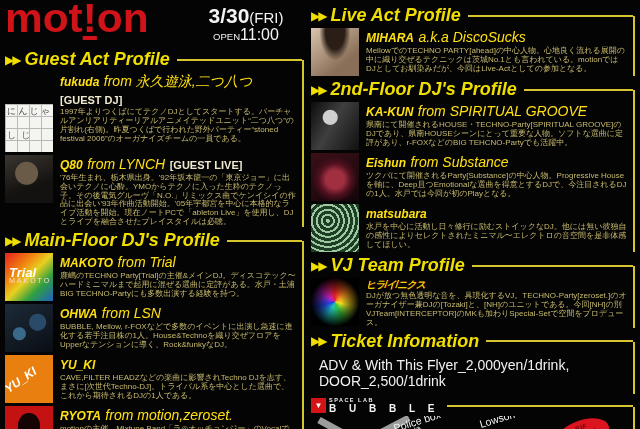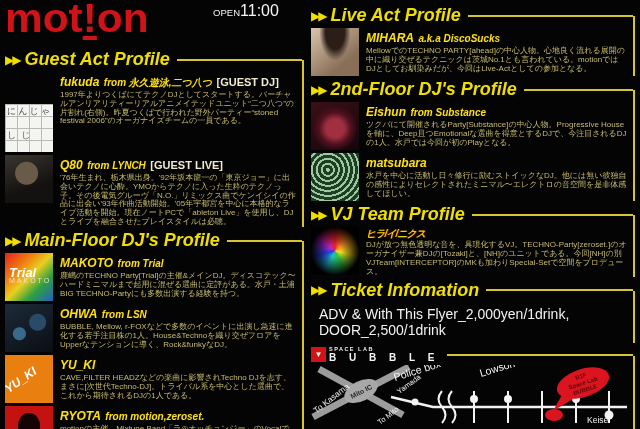--- a/index.html
+++ b/index.html
@@ -29,21 +29,21 @@
              letter-spacing:0;}
   .rule{flex:1;height:2px;background:#d6c52e;margin-left:7px;margin-right:2px;}
 
   
   .entries{padding-right:8px;}
   .entry{display:flex;gap:7px;margin:2px 0 3px 0;}
   .thumb{width:48px;height:48px;flex:none;position:relative;overflow:hidden;}
   .etext{flex:1;min-width:0;}
   .ename-line{line-height:1.1;margin-bottom:1px;}
   .ename{color:#ffe012;font-weight:bold;font-style:italic;font-size:12px;}
-  .efrom{color:#ffe012;font-weight:bold;font-style:italic;font-size:10px;}
+  .efrom{color:#ffe012;font-weight:normal;font-style:italic;font-size:14px;}
   .etag{color:#f0ead0;font-weight:bold;font-size:11px;}
   .ebody{color:#c9bc6e;font-size:8px;line-height:1.12;}
 
   
   .thumb-fukuda{background:
       repeating-linear-gradient(#b9b9b9 0 1px,transparent 1px 12px),
       repeating-linear-gradient(90deg,#b9b9b9 0 1px,transparent 1px 12px),#f4f4f0; margin-top: 32px;}
   .grid-cap{position:absolute;top:1px;left:2px;color:#444;font-size:9px;letter-spacing:2px;}
   .grid-cap2{position:absolute;top:25px;left:2px;color:#555;font-size:9px;letter-spacing:5px;}
   .thumb-q80{background:radial-gradient(circle at 45% 38%,#6a5a48 0 11px,rgba(0,0,0,0) 12px),
@@ -95,20 +95,21 @@
 </head>
 <body>
 
 <div class="flyer">
 
   <div class="col-left">
 
     <div class="topbar">
       <div class="logo"><span>mot</span><span class="logo-i">!</span><span>on</span></div>
       <div class="datebox">
+        <div class="d1"><span>3/30</span><span class="fri">(FRI)</span></div>
         <div class="d2"><span class="open">OPEN</span><span>11:00</span></div>
       </div>
     </div>
 
     <div class="sec">
       <div class="vline"></div>
       <div class="sec-head">
         <span class="arrows">▶▶</span>
         <span class="sec-title">Guest Act Profile</span>
         <span class="rule"></span>
@@ -234,20 +235,30 @@
 
     <div class="sec">
       <div class="vline"></div>
       <div class="sec-head">
         <span class="arrows">▶▶</span>
         <span class="sec-title">2nd-Floor DJ's Profile</span>
         <span class="rule"></span>
       </div>
       <div class="entries">
 
+        <div class="entry">
+          <div class="thumb thumb-kakun"></div>
+          <div class="etext">
+            <div class="ename-line">
+              <span class="ename">KA-KUN</span>
+              <span class="efrom">from SPIRITUAL GROOVE</span>
+            </div>
+            <div class="ebody">県南にて開催されるHOUSE・TECHNO-Party[SPIRITUAL GROOVE]のDJであり、県南HOUSEシーンにとって重要な人物。ソフトな選曲に定評があり、r-FOXなどのBIG TEHCNO-Partyでも活躍中。</div>
+          </div>
+        </div>
 
         <div class="entry">
           <div class="thumb thumb-eishun"></div>
           <div class="etext">
             <div class="ename-line">
               <span class="ename">Eishun</span>
               <span class="efrom">from Substance</span>
             </div>
             <div class="ebody">ツクバにて開催されるParty[Substance]の中心人物。Progressive Houseを軸に、Deep且つEmotionalな選曲を得意とするDJで、今注目されるDJの1人。水戸では今回が初のPlayとなる。</div>
           </div>

